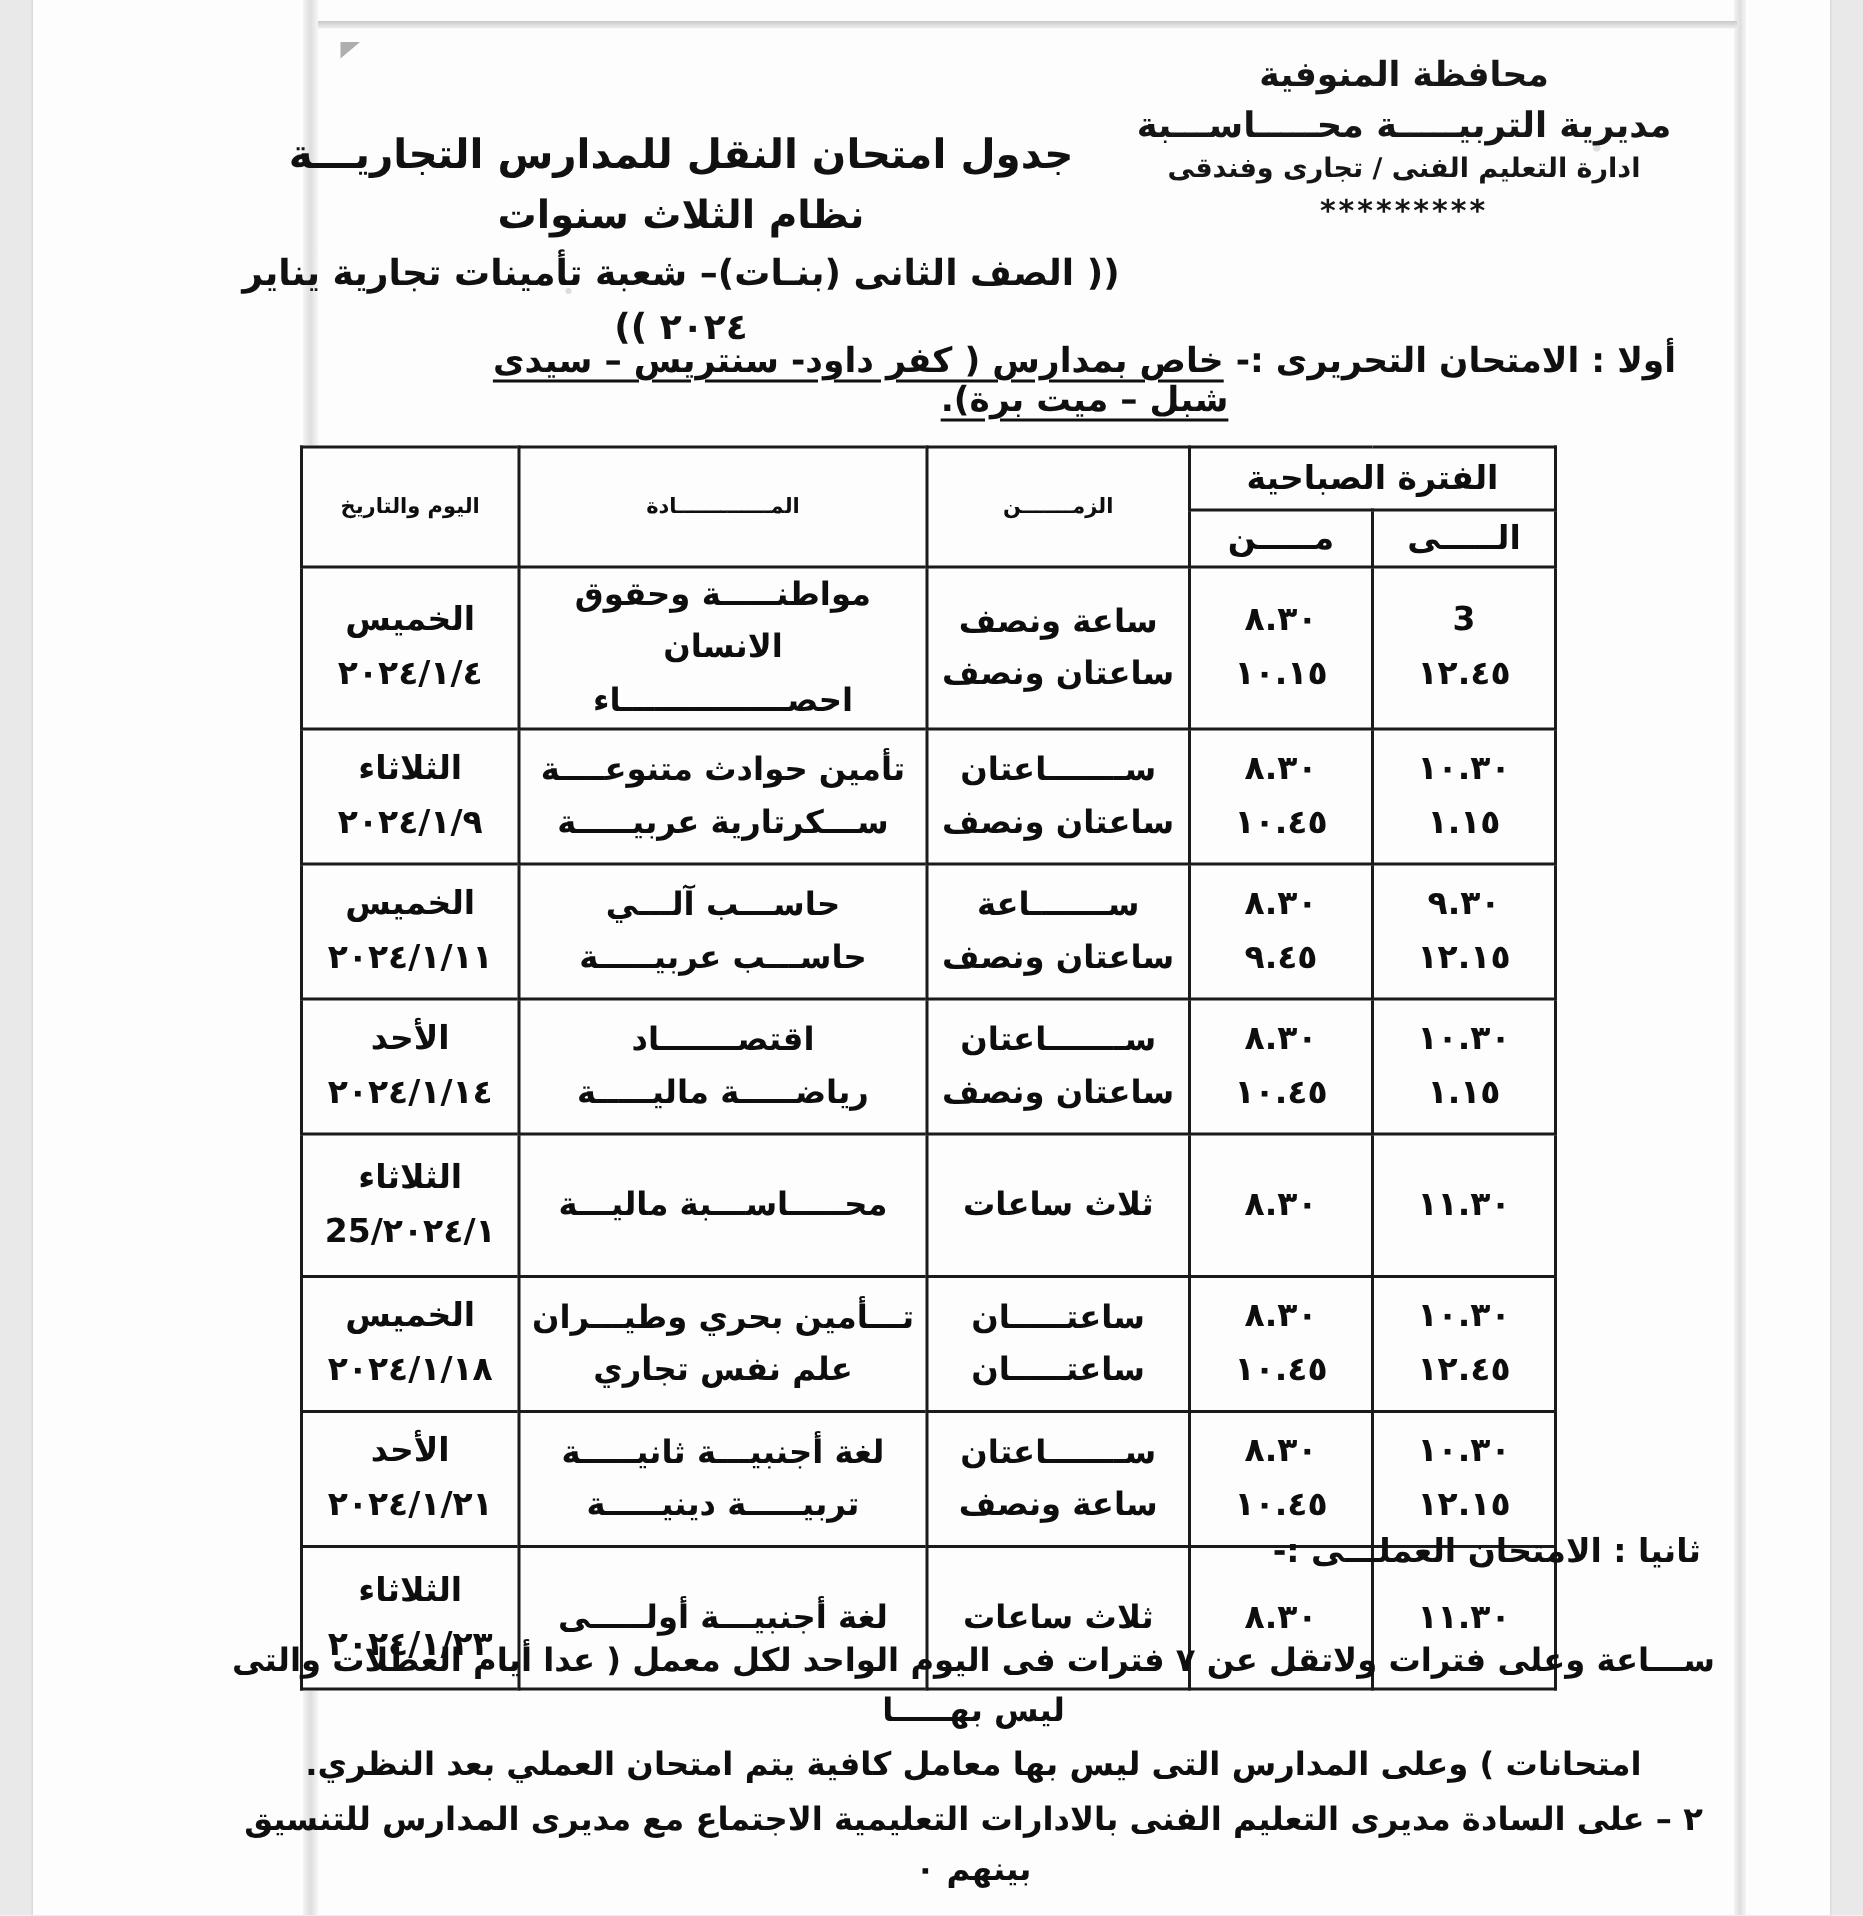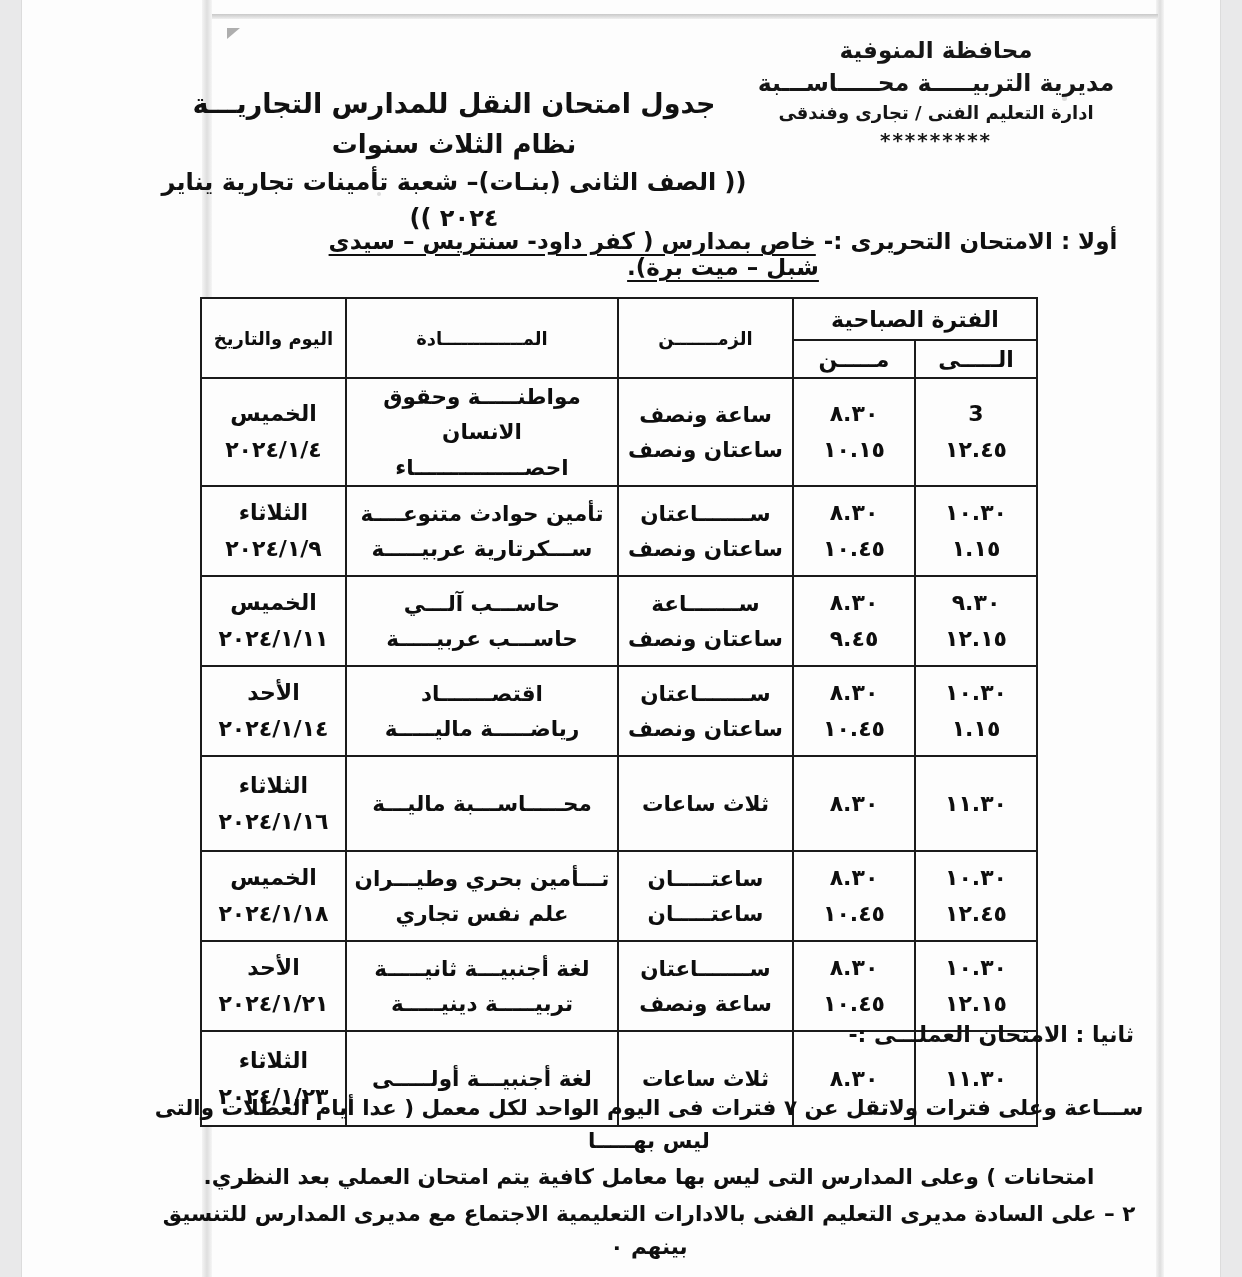--- a/index.html
+++ b/index.html
@@ -83,21 +83,21 @@
     font-weight:bold;
     background:#fdfdfd;
   }
   col.c-to{width:122px;}
   col.c-from{width:122px;}
   col.c-dur{width:175px;}
   col.c-sub{width:272px;}
   col.c-day{width:145px;}
 
   th.h-period{height:40px;font-size:22px;}
-  th.h-sub,th.h-dur,th.h-day{font-size:18px;}
+  th.h-sub,th.h-dur,th.h-day{font-size:14px;}
   th.h-to,th.h-from{height:36px;font-size:22px;}
 
   .cell-lines{
     display:flex;flex-direction:column;justify-content:center;
     height:100%;
   }
   .cell-lines span{display:block;line-height:1.62;}
 
   td.body{font-size:22px;height:88px;}
   td.body.tall{height:93px;}
@@ -317,21 +317,21 @@
             </div>
           </td>
           <td class="body sub tall">
             <div class="cell-lines">
               <span class="ln">محـــــاســـبة ماليـــة</span>
             </div>
           </td>
           <td class="body day tall">
             <div class="cell-lines">
               <span class="ln">الثلاثاء</span>
-              <span class="ln">٢٠٢٤/١/١٦</span>
+              <span class="ln">٢٠٢٤/١/25</span>
             </div>
           </td>
         </tr>
         <tr>
           <td class="body tm">
             <div class="cell-lines">
               <span class="ln">١٠.٣٠</span>
               <span class="ln">١٢.٤٥</span>
             </div>
           </td>

